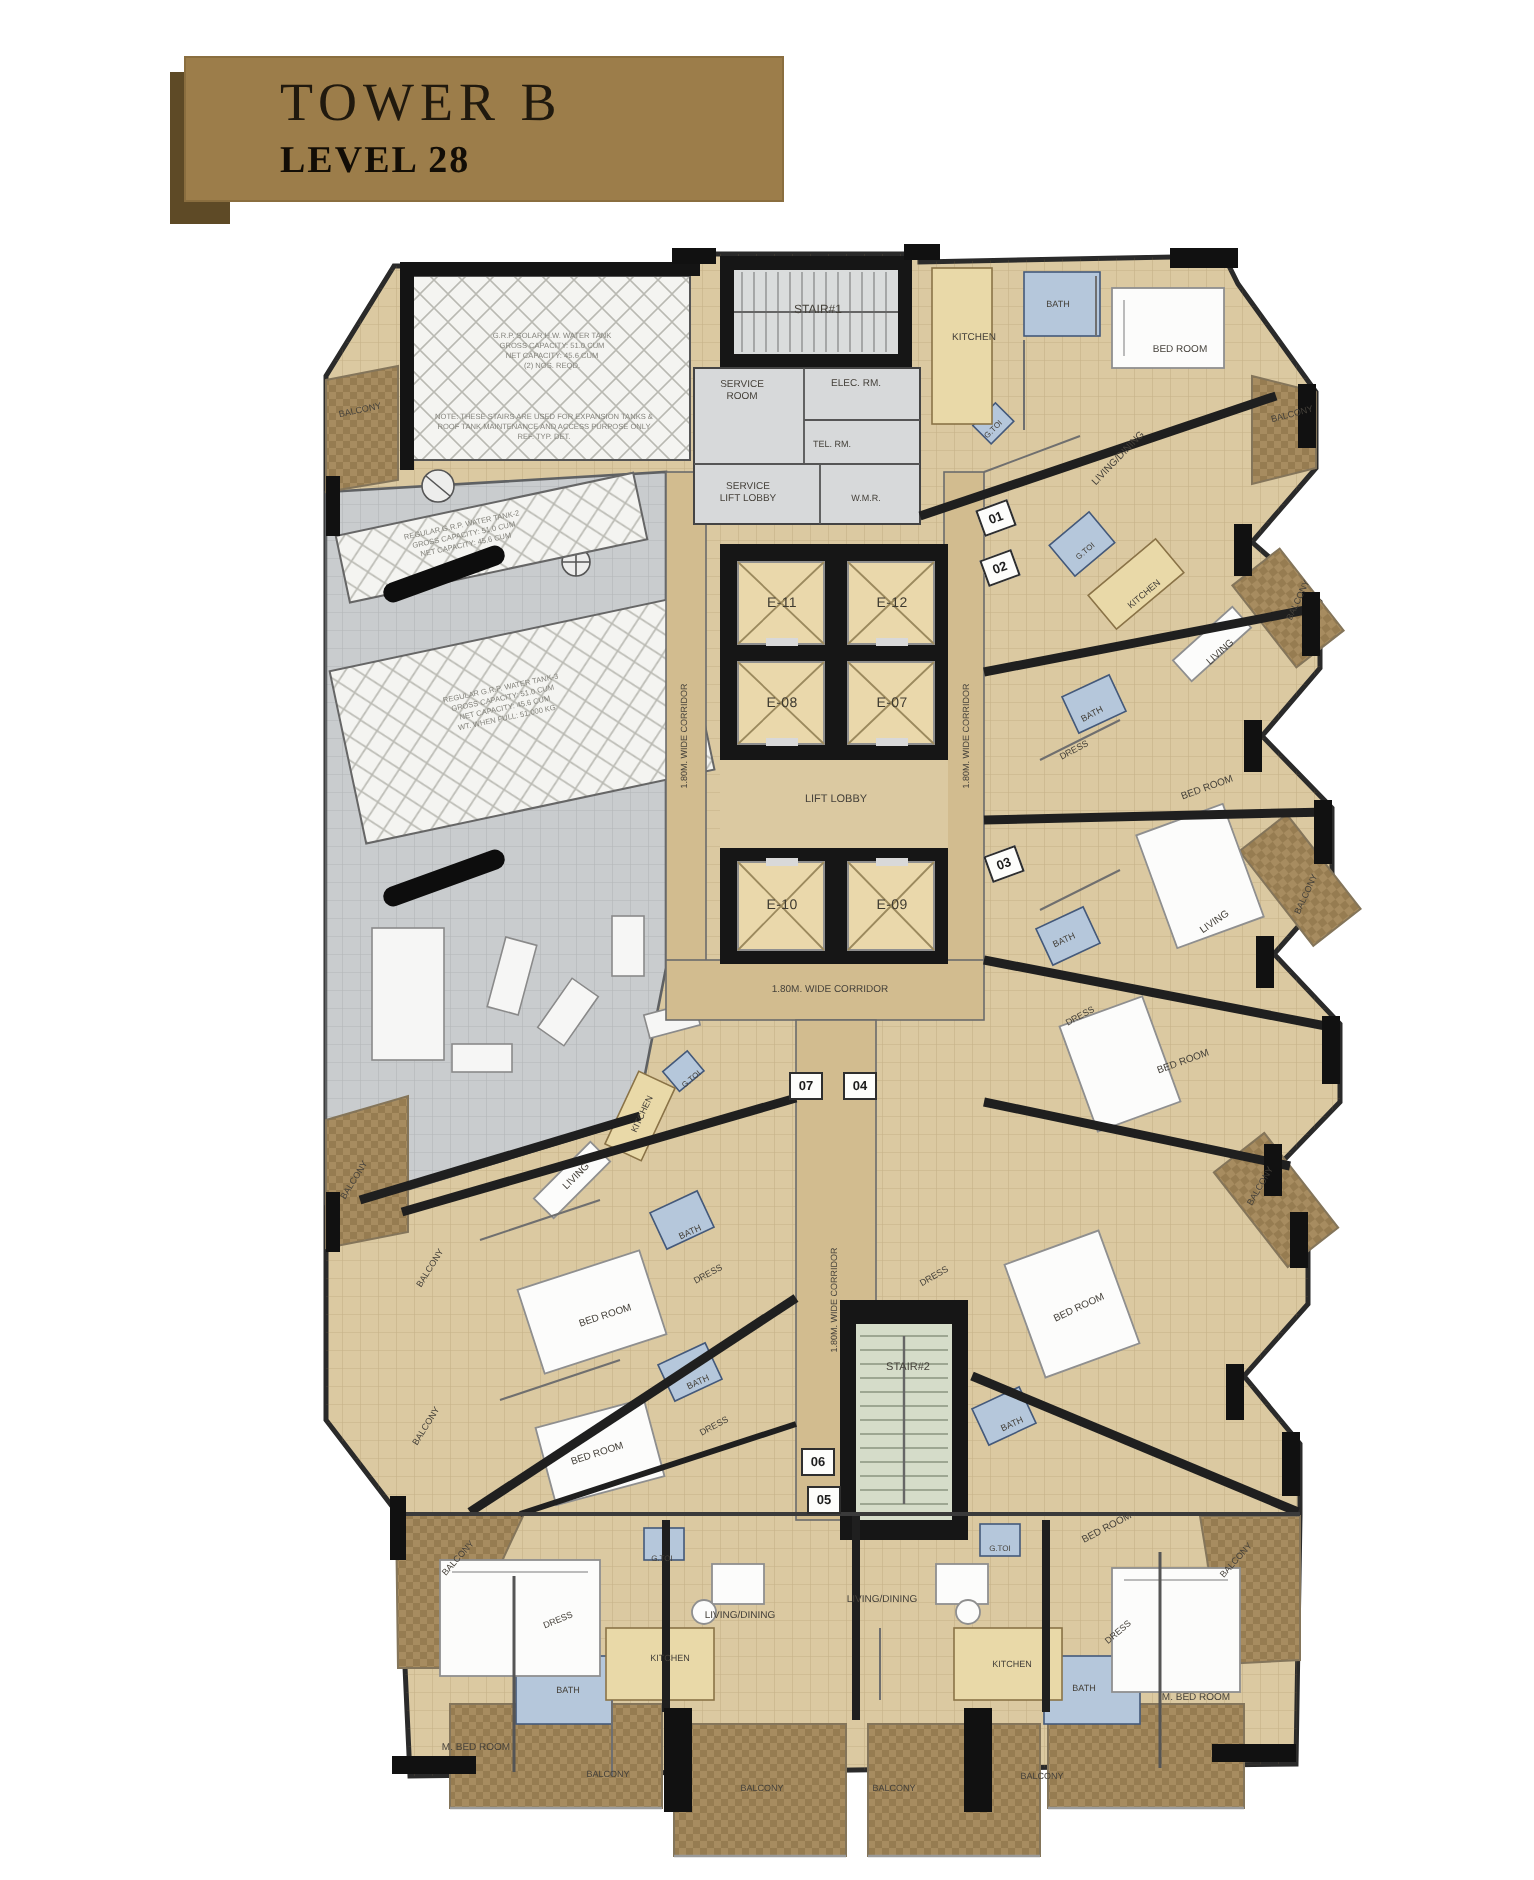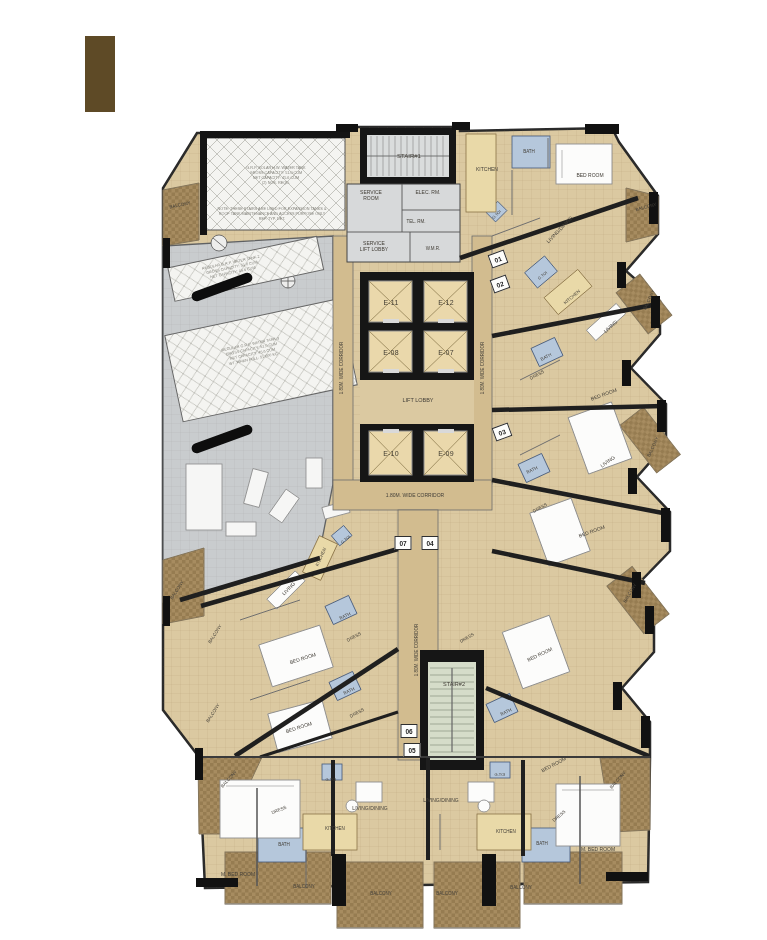--- a/index.html
+++ b/index.html
@@ -26,20 +26,24 @@
     color:#1d1d1d;font-size:6.5px;font-weight:700;display:flex;align-items:center;justify-content:center;}
   .tank-note{position:absolute;color:#84837c;font-size:3.8px;line-height:1.3;white-space:pre-line;
     text-align:center;transform-origin:center center;}
 </style>
 </head>
 <body>
 
 <div id="page">
 
   <div id="title-shadow"></div>
+  <div id="title-banner">
+    <div id="title-tower">TOWER B</div>
+    <div id="title-level">LEVEL 28</div>
+  </div>
 
   <div id="plan">
     <svg width="767" height="940" viewBox="0 0 767 940">
       <defs>
         <pattern id="tileGrid" width="9" height="9" patternUnits="userSpaceOnUse">
           <path d="M9,0 L0,0 L0,9" fill="none" stroke="rgba(140,115,70,0.28)" stroke-width="0.6"></path>
         </pattern>
         <pattern id="grayGrid" width="9" height="9" patternUnits="userSpaceOnUse">
           <path d="M9,0 L0,0 L0,9" fill="none" stroke="rgba(70,70,70,0.16)" stroke-width="0.6"></path>
         </pattern>

